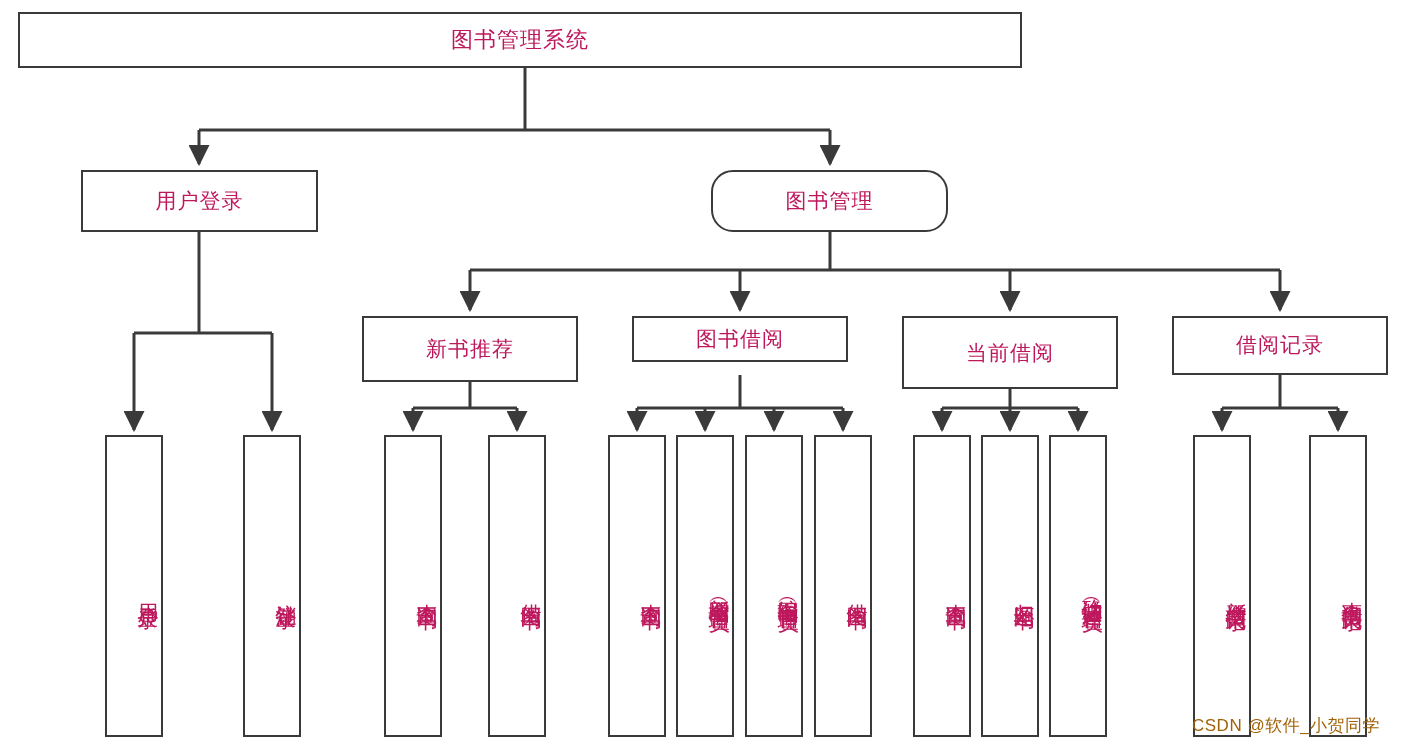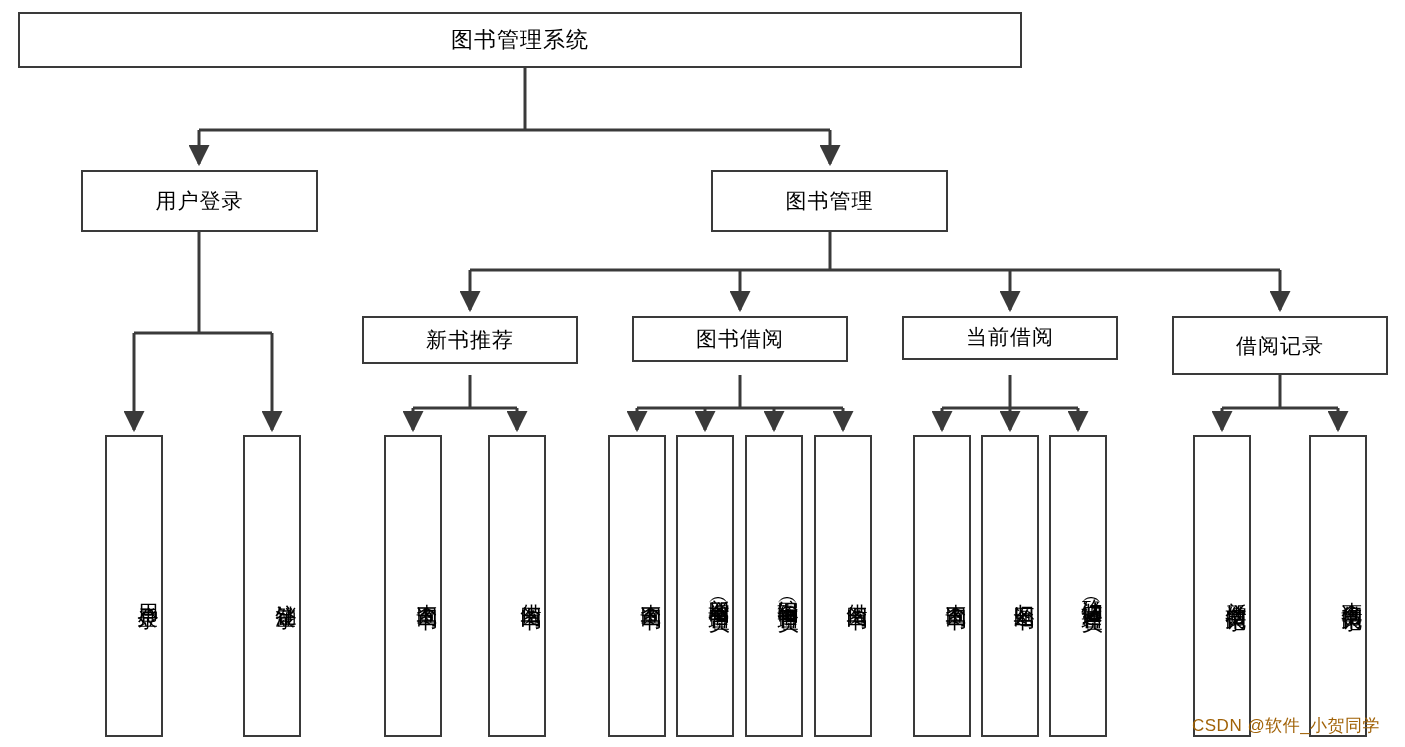--- a/index.html
+++ b/index.html
@@ -23,21 +23,21 @@
     top: 0;
     width: 1405px;
     height: 747px;
     pointer-events: none;
   }
   .node {
     position: absolute;
     box-sizing: border-box;
     border: 2px solid #3a3a3a;
     background: #ffffff;
-    color: #000000;
+    color: #be185d;
     display: flex;
     align-items: center;
     justify-content: center;
     text-align: center;
   }
   .node.h {
     font-size: 21px;
     line-height: 1.2;
     letter-spacing: 1px;
   }
@@ -125,34 +125,34 @@
     </g>
   </svg>
 
   <div class="node h root" style="left:18px; top:12px; width:1004px; height:56px;">
     <span>图书管理系统</span>
   </div>
 
   <div class="node h" style="left:81px; top:170px; width:237px; height:62px;">
     <span>用户登录</span>
   </div>
-  <div class="node h" style="left:711px; top:170px; width:237px; height:62px;">
+  <div class="node h" style="left:711px; top:170px; width:237px; height:62px;border-radius:22px;">
     <span>图书管理</span>
   </div>
 
-  <div class="node h" style="left:362px; top:316px; width:216px; height:48px;">
+  <div class="node h" style="left:362px; top:316px; width:216px; height:66px;">
     <span>新书推荐</span>
   </div>
   <div class="node h" style="left:632px; top:316px; width:216px; height:46px;">
     <span>图书借阅</span>
   </div>
-  <div class="node h" style="left:902px; top:316px; width:216px; height:44px;font-family:Liberation Serif, serif;">
+  <div class="node h" style="left:902px; top:316px; width:216px; height:73px;">
     <span>当前借阅</span>
   </div>
-  <div class="node h" style="left:1172px; top:316px; width:216px; height:59px;">
+  <div class="node h" style="left:1172px; top:316px; width:216px; height:59px;font-family:Liberation Serif, serif;">
     <span>借阅记录</span>
   </div>
 
   <div class="node v" style="left:105px; top:435px; width:58px; height:302px;">
     <span class="vtext">用户登录</span>
   </div>
   <div class="node v" style="left:243px; top:435px; width:58px; height:302px;">
     <span class="vtext">注销登录</span>
   </div>
 

